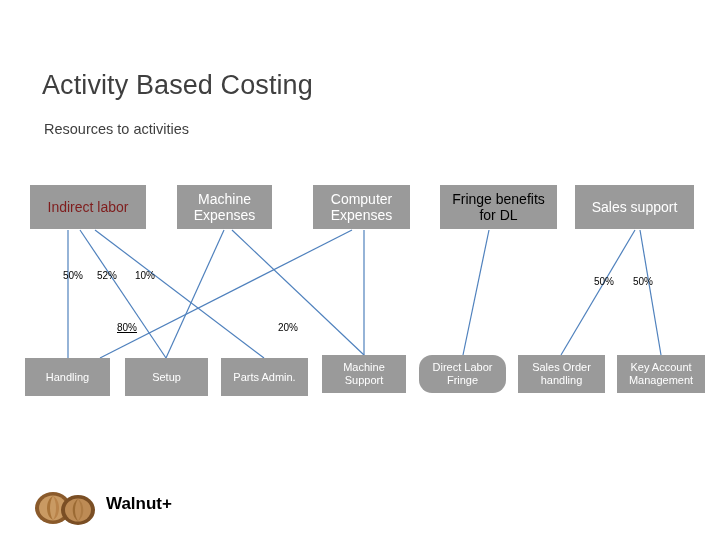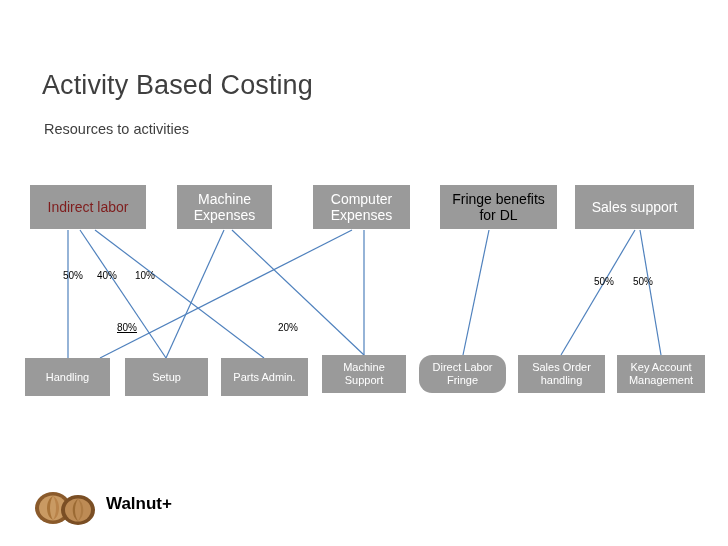--- a/index.html
+++ b/index.html
@@ -120,21 +120,21 @@
       <div class="box act-box" style="left: 25px; top: 358px; width: 85px; background: rgb(154, 154, 154); color: rgb(255, 255, 255);">Handling</div>
       <div class="box act-box" style="left: 125px; top: 358px; width: 83px; background: rgb(154, 154, 154); color: rgb(255, 255, 255);">Setup</div>
       <div class="box act-box" style="left: 221px; top: 358px; width: 87px; background: rgb(154, 154, 154); color: rgb(255, 255, 255);">Parts Admin.</div>
       <div class="box act-box" style="left: 322px; top: 355px; width: 84px; background: rgb(154, 154, 154); color: rgb(255, 255, 255);">Machine Support</div>
       <div class="box act-box" style="left: 419px; top: 355px; width: 87px; background: rgb(154, 154, 154); color: rgb(255, 255, 255); border-radius: 13px;">Direct Labor Fringe</div>
       <div class="box act-box" style="left: 518px; top: 355px; width: 87px; background: rgb(154, 154, 154); color: rgb(255, 255, 255);">Sales Order handling</div>
       <div class="box act-box" style="left: 617px; top: 355px; width: 88px; background: rgb(154, 154, 154); color: rgb(255, 255, 255);">Key Account Management</div>
     </div>
   <div id="pct-layer">
       <div class="pct" style="left: 63px; top: 270px;">50%</div>
-      <div class="pct" style="left: 97px; top: 270px;">40%</div>
+      <div class="pct" style="left: 97px; top: 270px;">52%</div>
       <div class="pct" style="left: 135px; top: 270px;">10%</div>
       <div class="pct" style="left: 117px; top: 322px; text-decoration: underline;">80%</div>
       <div class="pct" style="left: 278px; top: 322px;">20%</div>
       <div class="pct" style="left: 594px; top: 276px;">50%</div>
       <div class="pct" style="left: 633px; top: 276px;">50%</div>
     </div>
 
   <svg class="walnut" viewBox="0 0 66 44">
     <ellipse cx="20" cy="24" rx="18" ry="16" fill="#8a5a2b"></ellipse>
     <ellipse cx="20" cy="24" rx="14" ry="12.5" fill="#c99a63"></ellipse>

